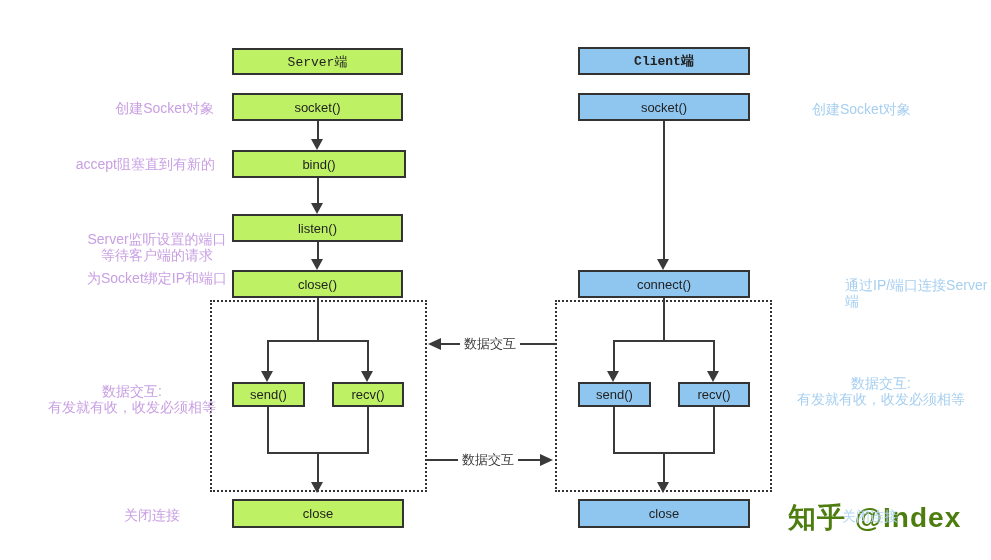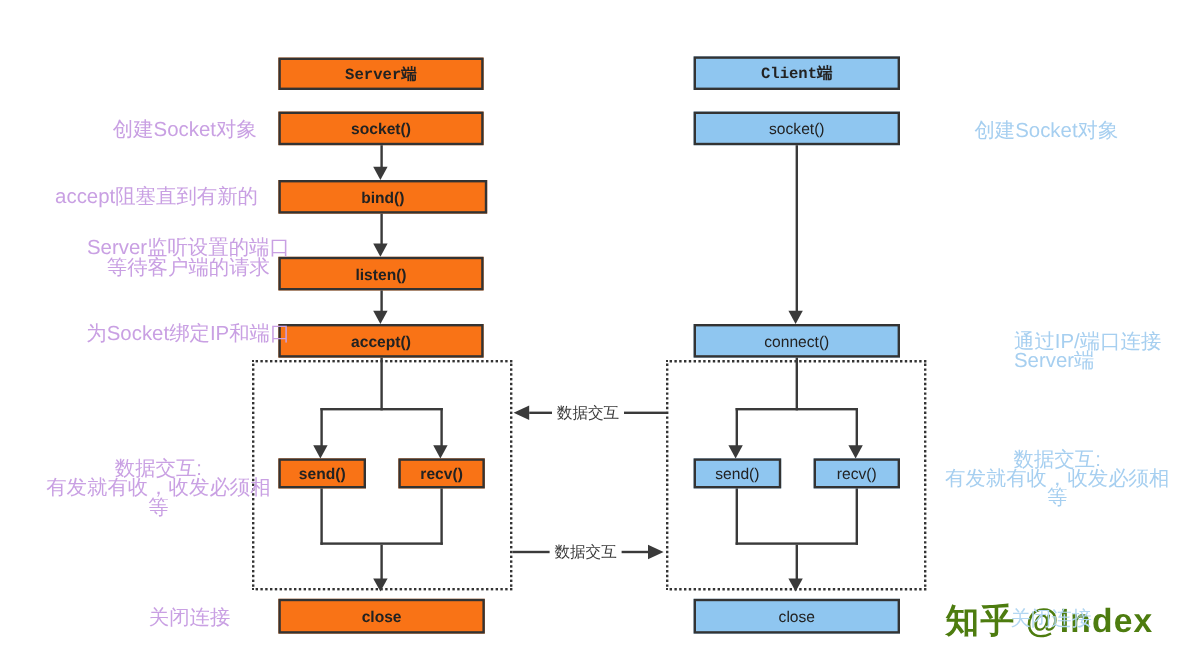--- a/index.html
+++ b/index.html
@@ -5,52 +5,52 @@
   html,body{margin:0;padding:0;background:#fff;}
   .canvas{
     position:relative;width:991px;height:560px;background:#ffffff;
     font-family:"Liberation Sans","DejaVu Sans",sans-serif;overflow:hidden;
   }
   .box{
     position:absolute;box-sizing:border-box;border:2px solid #333;
     display:flex;align-items:center;justify-content:center;
     font-size:13px;color:#222;
   }
-  .purple{background:#f97316;font-weight:bold;}
+  .purple{background:#bef264;}
   .blue{background:#8FC6F0;}
   .mono{font-family:"Liberation Mono","DejaVu Sans Mono",monospace;}
   .vline{position:absolute;width:2px;background:#3a3a3a;}
   .hline{position:absolute;height:2px;background:#3a3a3a;}
   .arr-down{position:absolute;width:0;height:0;
     border-left:6px solid transparent;border-right:6px solid transparent;
     border-top:11px solid #3a3a3a;}
   .arr-left{position:absolute;width:0;height:0;
     border-top:6px solid transparent;border-bottom:6px solid transparent;
     border-right:13px solid #3a3a3a;}
   .arr-right{position:absolute;width:0;height:0;
     border-top:6px solid transparent;border-bottom:6px solid transparent;
     border-left:13px solid #3a3a3a;}
   .dotted{position:absolute;box-sizing:border-box;border:2px dotted #333;}
-  .lbl{position:absolute;font-size:17px;line-height:16px;}
+  .lbl{position:absolute;font-size:14px;line-height:16px;}
   .lbl-purple{color:#C9A0E3;}
   .lbl-blue{color:#A6CFF0;}
   .mid-lbl{position:absolute;font-size:13px;color:#3a3a3a;background:#fff;
     padding:0 4px;line-height:16px;}
   .watermark{position:absolute;font-size:28px;color:#4d7c0f;letter-spacing:1px;font-weight:bold;}
 </style>
 </head>
 <body>
 
 <div class="canvas">
 
   <div class="box purple mono" style="left:232px;top:48px;width:171px;height:27px;">Server端</div>
   <div class="box purple" style="left:232px;top:93px;width:171px;height:28px;">socket()</div>
   <div class="box purple" style="left:232px;top:150px;width:174px;height:28px;">bind()</div>
   <div class="box purple" style="left:232px;top:214px;width:171px;height:28px;">listen()</div>
-  <div class="box purple" style="left:232px;top:270px;width:171px;height:28px;">accept()</div>
+  <div class="box purple" style="left:232px;top:270px;width:171px;height:28px;">close()</div>
   <div class="box purple" style="left:232px;top:382px;width:73px;height:25px;">send()</div>
   <div class="box purple" style="left:332px;top:382px;width:72px;height:25px;">recv()</div>
   <div class="box purple" style="left:232px;top:499px;width:172px;height:29px;">close</div>
 
   <div class="dotted" style="left:210px;top:300px;width:217px;height:192px;"></div>
 
   <div class="vline" style="left:317px;top:121px;height:20px;"></div>
   <div class="arr-down" style="left:311px;top:139px;"></div>
   <div class="vline" style="left:317px;top:178px;height:27px;"></div>
   <div class="arr-down" style="left:311px;top:203px;"></div>
@@ -96,21 +96,21 @@
   <div class="hline" style="left:441px;top:343px;width:114px;"></div>
   <div class="arr-left" style="left:428px;top:338px;"></div>
   <div class="mid-lbl" style="left:460px;top:336px;">数据交互</div>
 
   <div class="hline" style="left:427px;top:459px;width:114px;"></div>
   <div class="arr-right" style="left:540px;top:454px;"></div>
   <div class="mid-lbl" style="left:458px;top:452px;">数据交互</div>
 
   <div class="lbl lbl-purple" style="right:777px;top:100px;">创建Socket对象</div>
   <div class="lbl lbl-purple" style="right:776px;top:156px;">accept阻塞直到有新的</div>
-  <div class="lbl lbl-purple" style="left:58px;top:199px;width:198px;text-align:center;">
+  <div class="lbl lbl-purple" style="left:58px;top:231px;width:198px;text-align:center;">
     <div>Server监听设置的端口</div>
     <div>等待客户端的请求</div>
   </div>
   <div class="lbl lbl-purple" style="left:58px;top:270px;width:198px;text-align:center;">
     <div>为Socket绑定IP和端口</div>
   </div>
   <div class="lbl lbl-purple" style="left:33px;top:383px;width:198px;text-align:center;">
     <div>数据交互:</div>
     <div>有发就有收，收发必须相等</div>
   </div>

